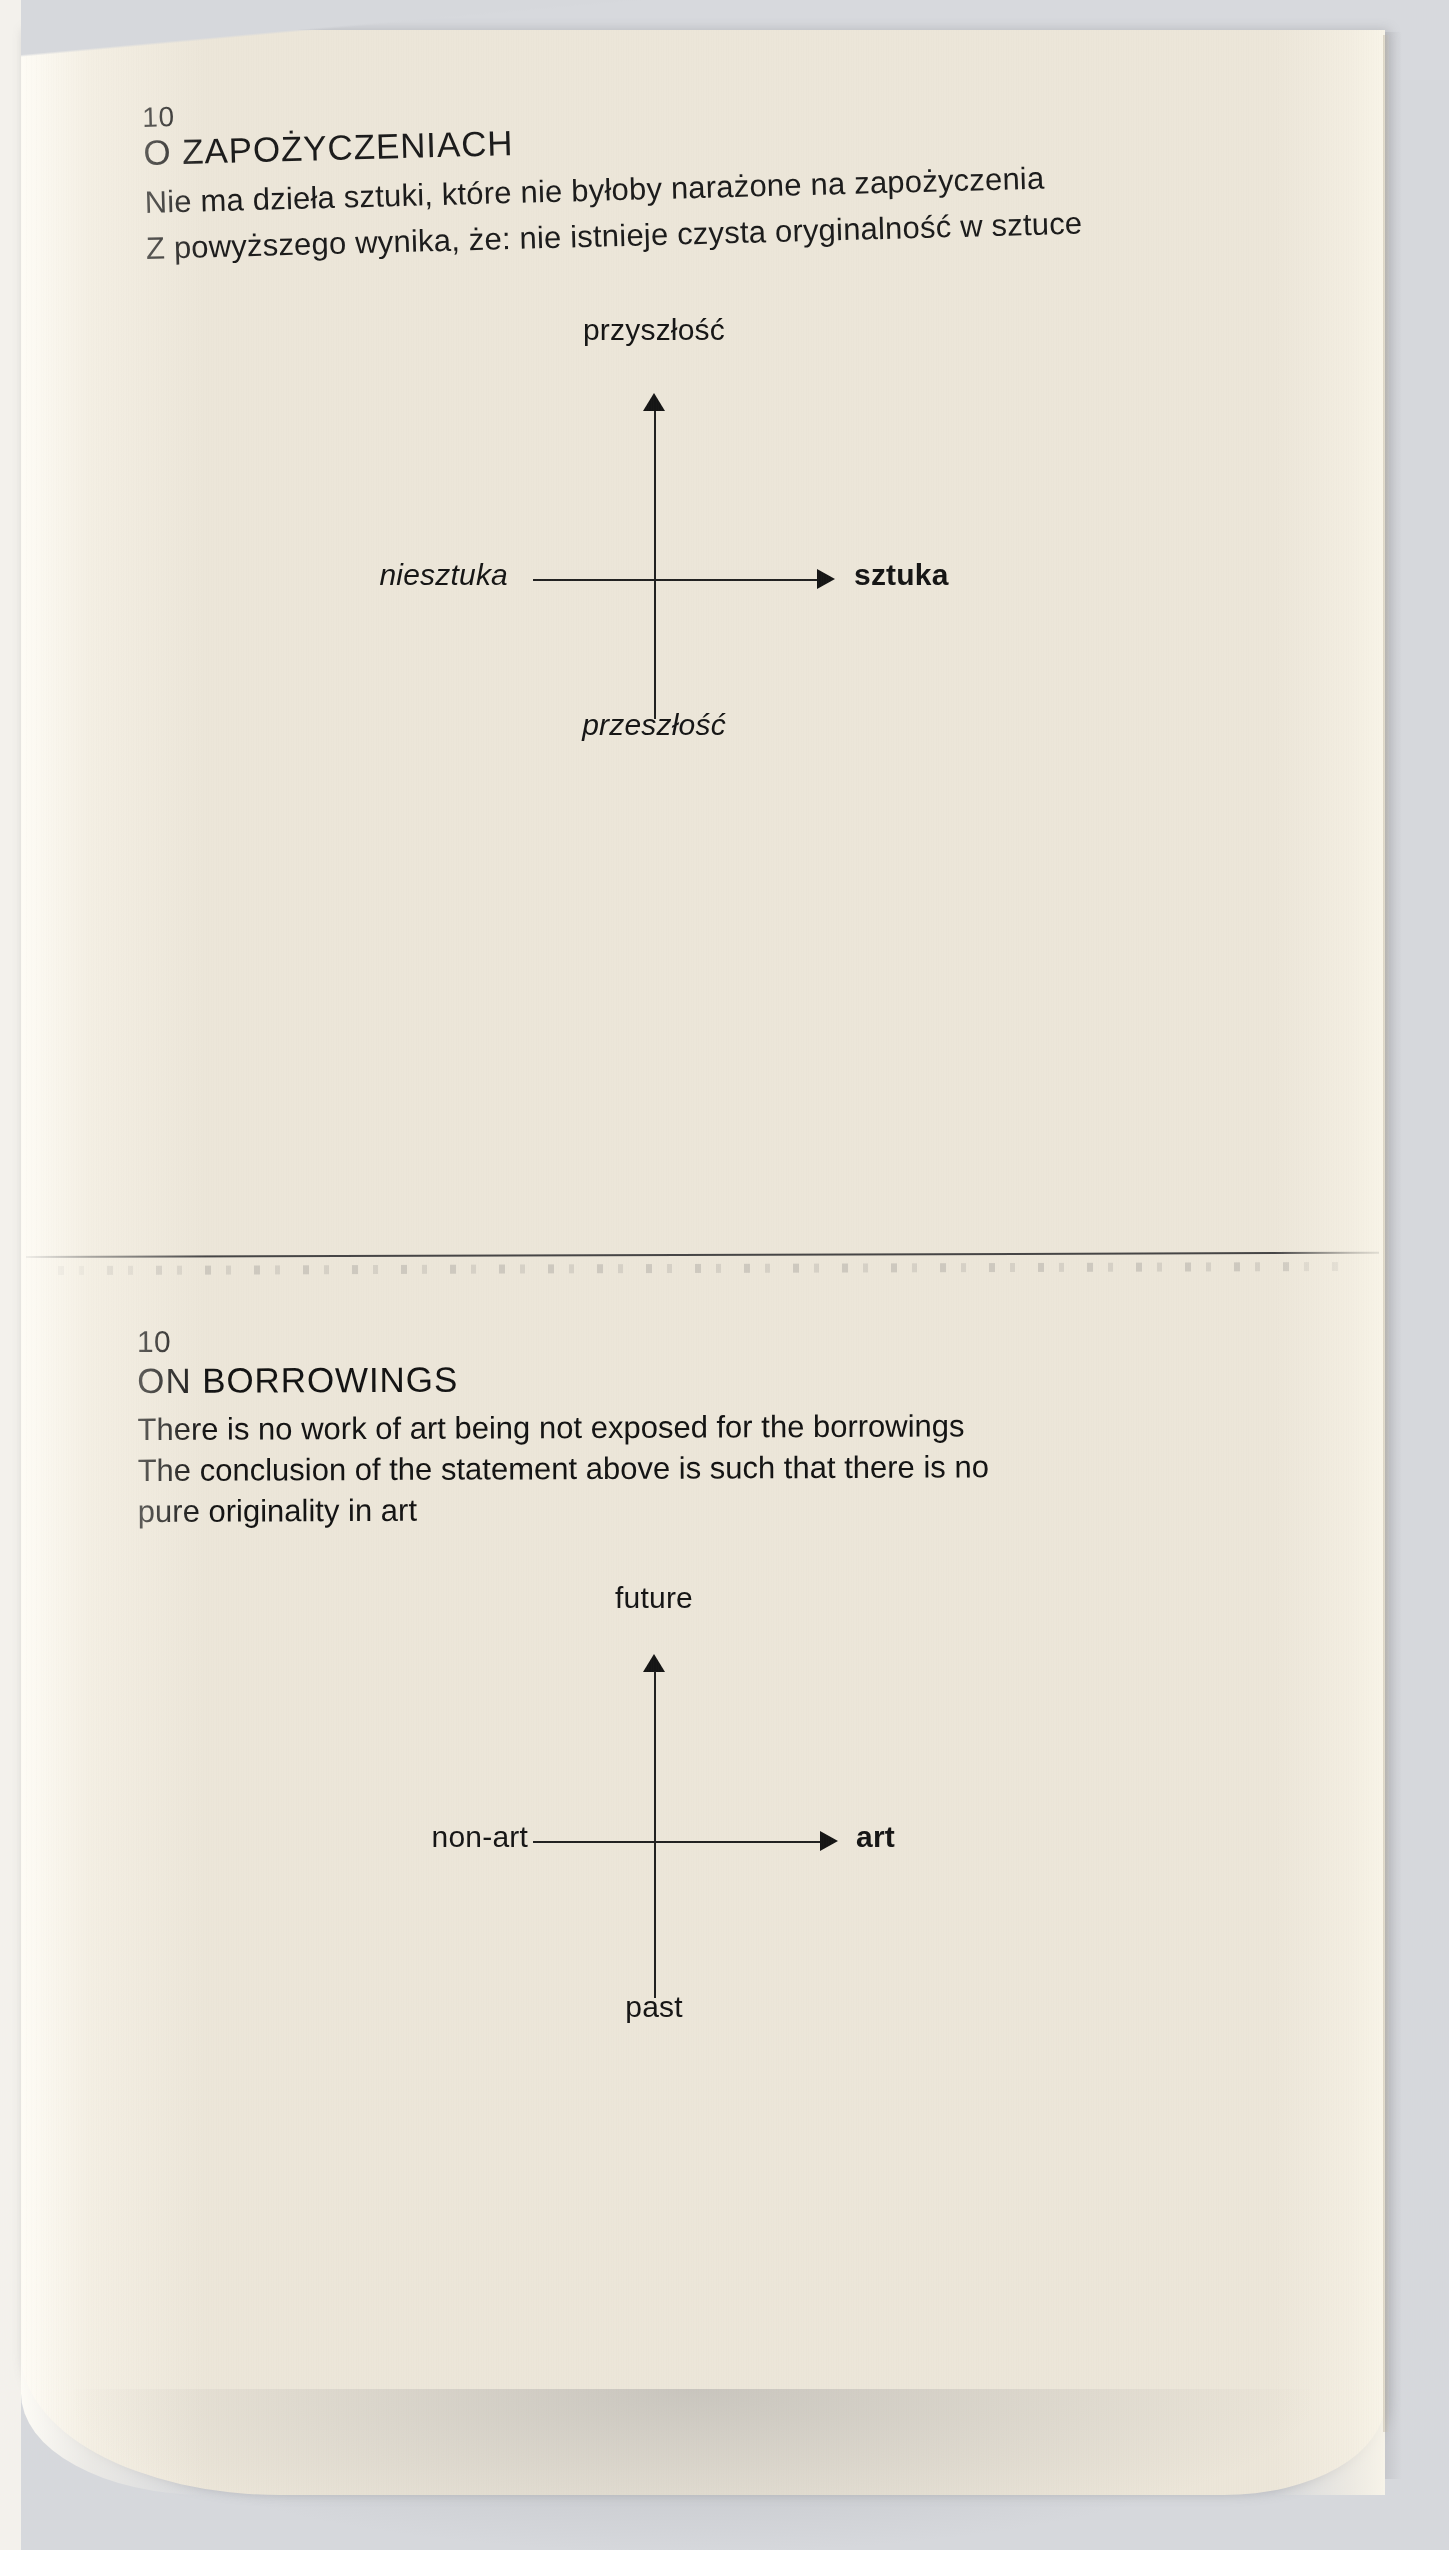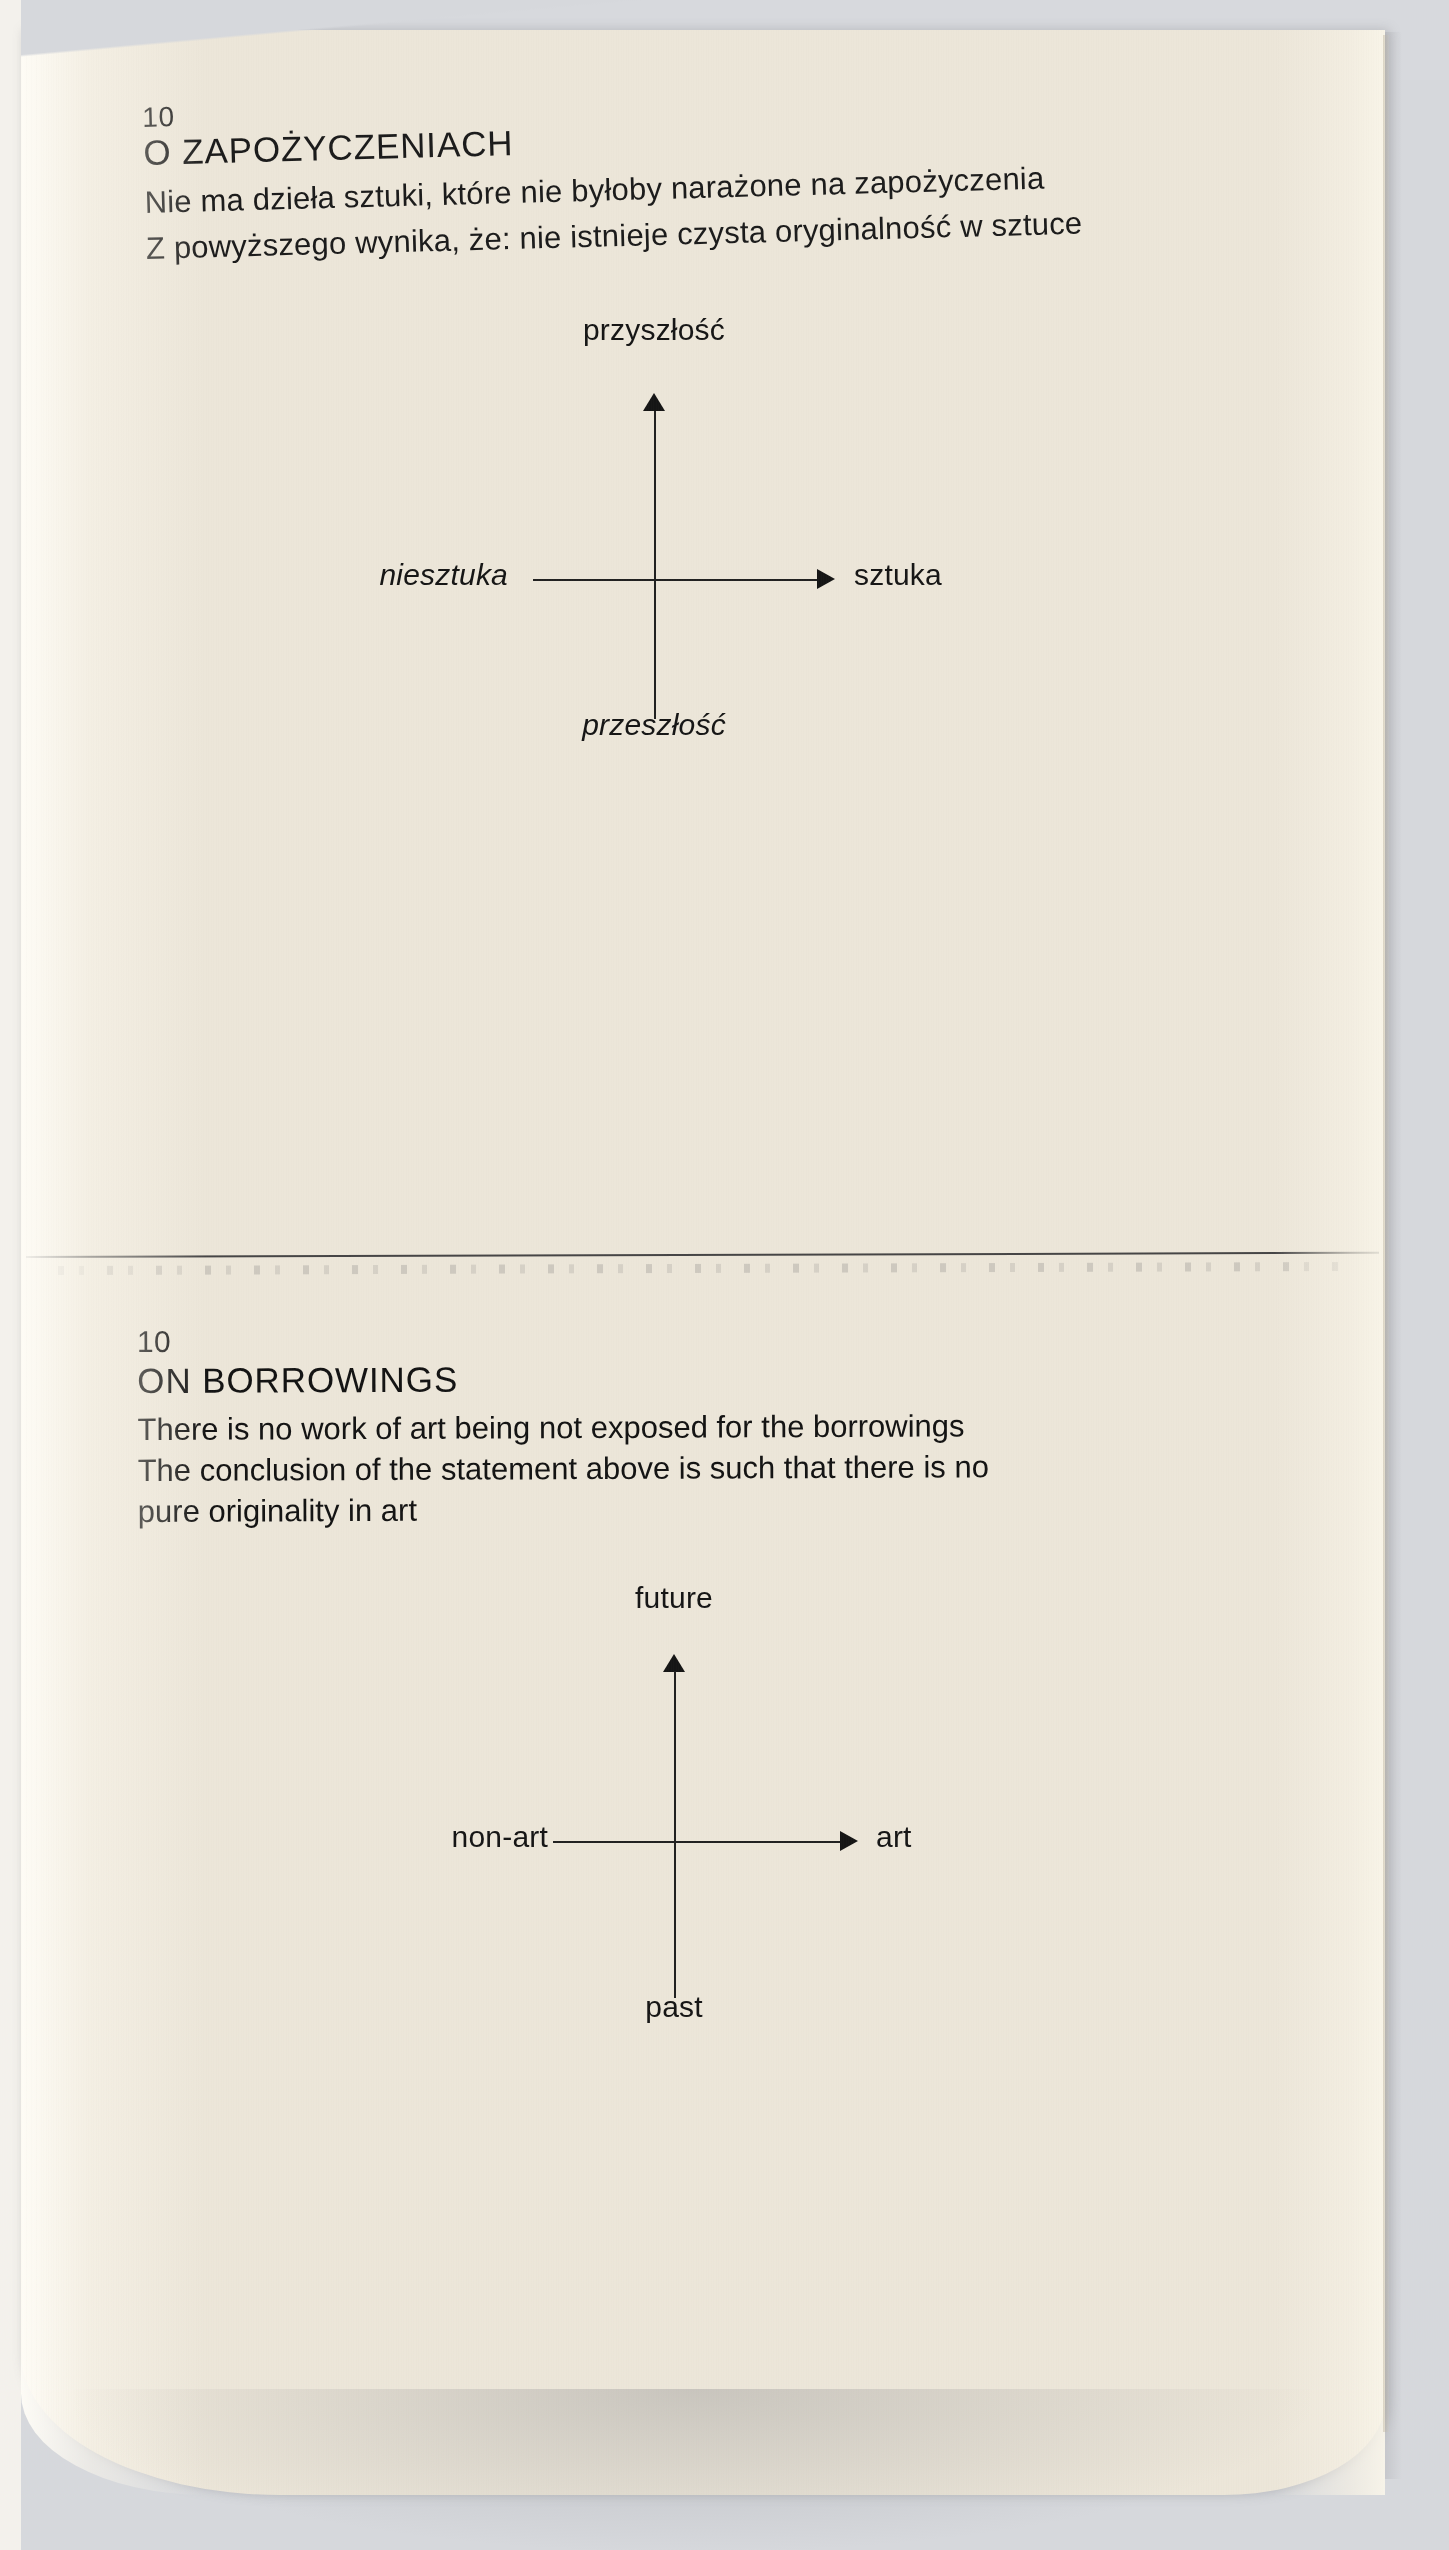--- a/index.html
+++ b/index.html
@@ -232,21 +232,21 @@
   }
   .diagram .lbl {
     position: absolute;
     font-size: 30px;
     white-space: nowrap;
     letter-spacing: 0.2px;
   }
   .lbl-top    { transform: translateX(-50%); }
   .lbl-bottom { transform: translateX(-50%); }
   .lbl-left   { transform: translateX(-100%); }
-  .lbl-right  { transform: translateX(0); }
+  .lbl-right  { transform: translateX(0); font-weight: bold; }
 
   
   .grain {
     position: absolute;
     left: 21px; top: 30px;
     width: 1364px; height: 2465px;
     pointer-events: none;
     opacity: 0.22;
     background:
       repeating-linear-gradient(90deg,
@@ -299,21 +299,21 @@
       <div class="en-block">
         <div class="en-num">10</div>
         <div class="en-title">ON BORROWINGS</div>
         <div class="en-body">
           <p>There is no work of art being not exposed for the borrowings</p>
           <p>The conclusion of the statement above is such that there is no</p>
           <p style="text-align:left;">pure originality in art</p>
         </div>
       </div>
 
-      <div class="diagram" style="left:0; top:0; width:1364px; height:2101px;margin-left:20px;">
+      <div class="diagram" style="left:0; top:0; width:1364px; height:2101px;">
 
         <div class="lbl lbl-top" style="left:633px; top:1551px;">future</div>
 
         <div class="arrow-up" style="left:622px; top:1624px;"></div>
 
         <div class="axis-v" style="left:633px; top:1641px; height:327px;"></div>
 
         <div class="lbl lbl-left" style="left:507px; top:1790px;">non-art</div>
 
         <div class="axis-h" style="left:512px; top:1811px; width:290px;"></div>

